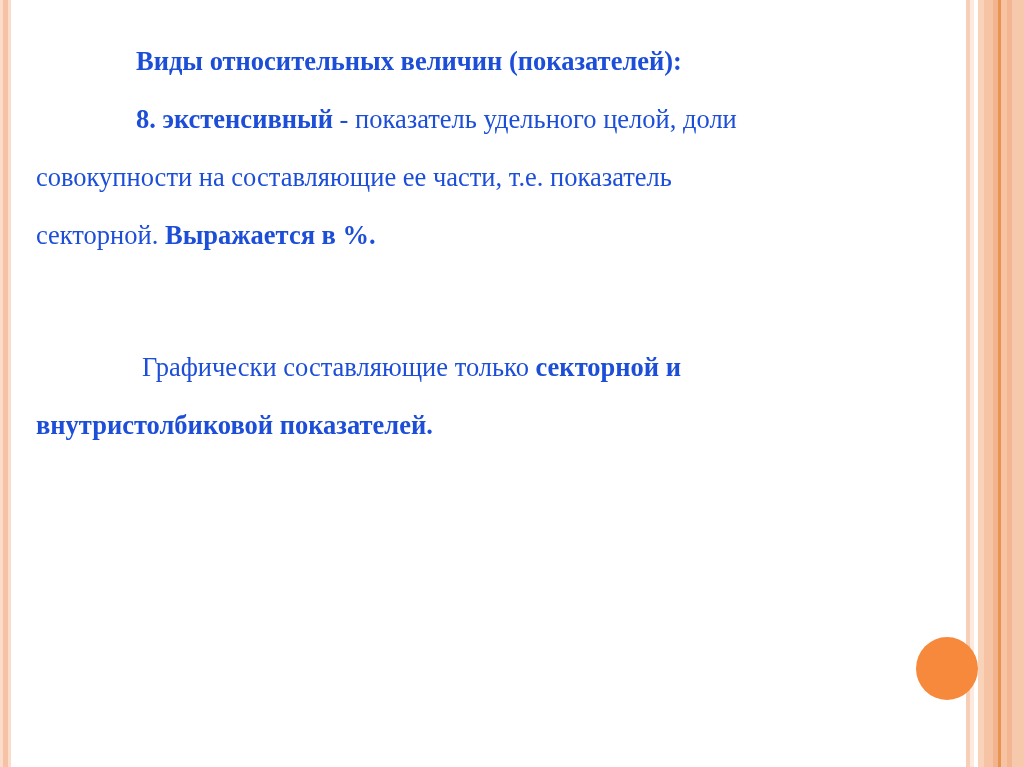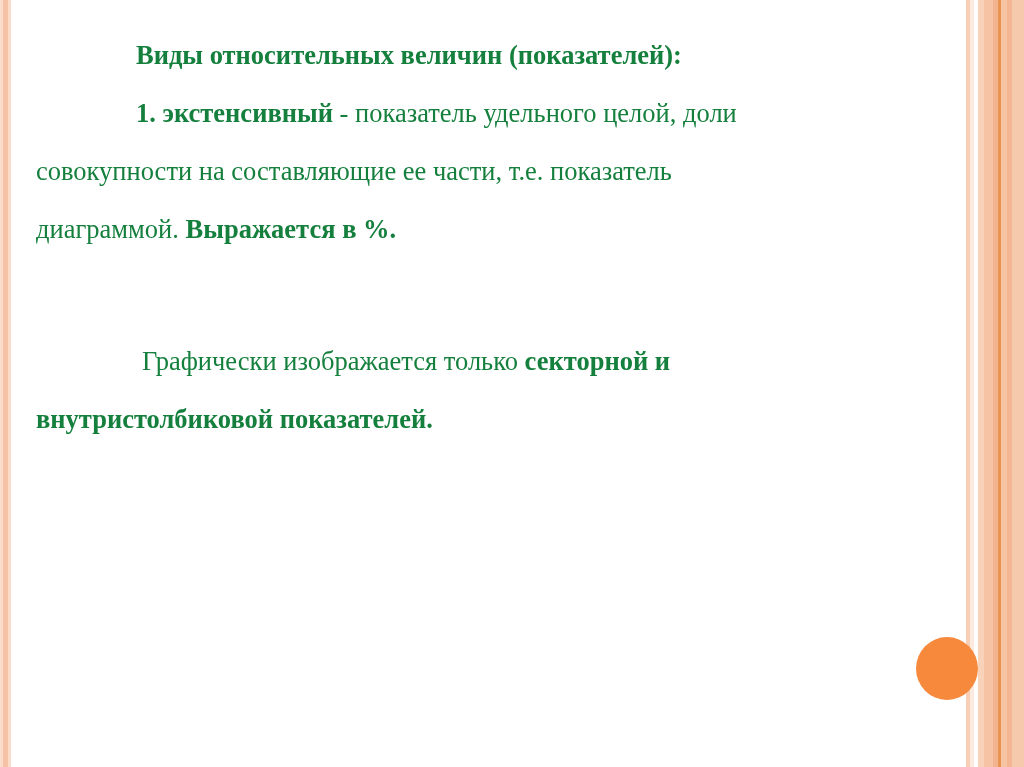--- a/index.html
+++ b/index.html
@@ -46,23 +46,23 @@
     width: 62px;
     height: 63px;
     border-radius: 50%;
     background: #F6893C;
   }
 
   
   #content {
     position: absolute;
     left: 36px;
-    top: 26px;
+    top: 32px;
     width: 900px;
-    color: #15803d;
+    color: #1d4ed8;
     font-size: 26.5px;
     line-height: 58px;
     letter-spacing: 0px;
   }
   .line {
     white-space: nowrap;
   }
   .ctr-ind-1 { padding-left: 100px; }  
   .ctr-ind-2 { padding-left: 100px; }  
   .ctr-ind-3 { padding-left: 205px; }  
@@ -92,39 +92,39 @@
 
   <div id="accent-circle"></div>
 
   <div id="content">
 
     <div class="line ctr-ind-1">
       <span class="b">Виды относительных величин (показателей):</span>
     </div>
 
     <div class="line ctr-ind-2">
-      <span class="b">1. экстенсивный</span><span> - показатель удельного целой, доли</span>
+      <span class="b">8. экстенсивный</span><span> - показатель удельного целой, доли</span>
     </div>
 
 
     <div class="line">
       <span>совокупности на составляющие ее части, т.е. показатель</span>
     </div>
 
     <div class="line">
-      <span>диаграммой. </span><span class="b">Выражается в %.</span>
+      <span>секторной. </span><span class="b">Выражается в %.</span>
     </div>
 
 
 
 
     <div class="gap-block"></div>
 
     <div class="line ctr-ind-5">
-      <span>Графически изображается только </span><span class="b">секторной и</span>
+      <span>Графически составляющие только </span><span class="b">секторной и</span>
     </div>
 
     <div class="line">
       <span class="b">внутристолбиковой показателей.</span>
     </div>
 
   </div>
 </div>
 
 </body></html>

